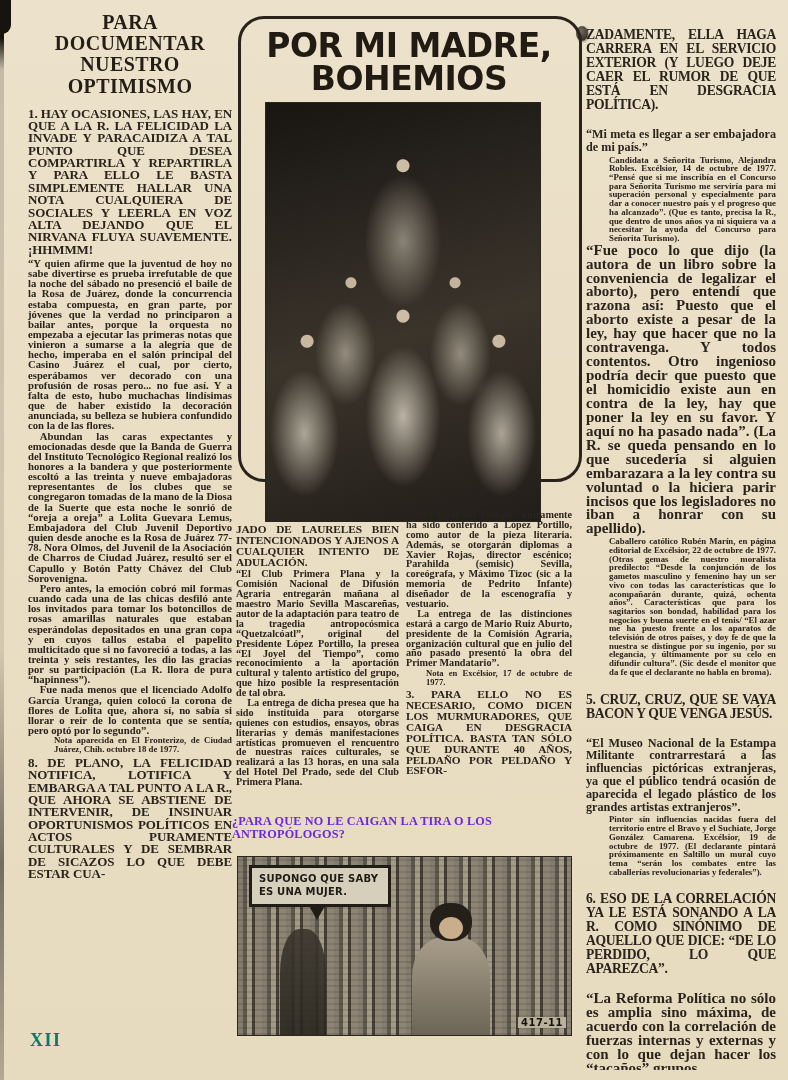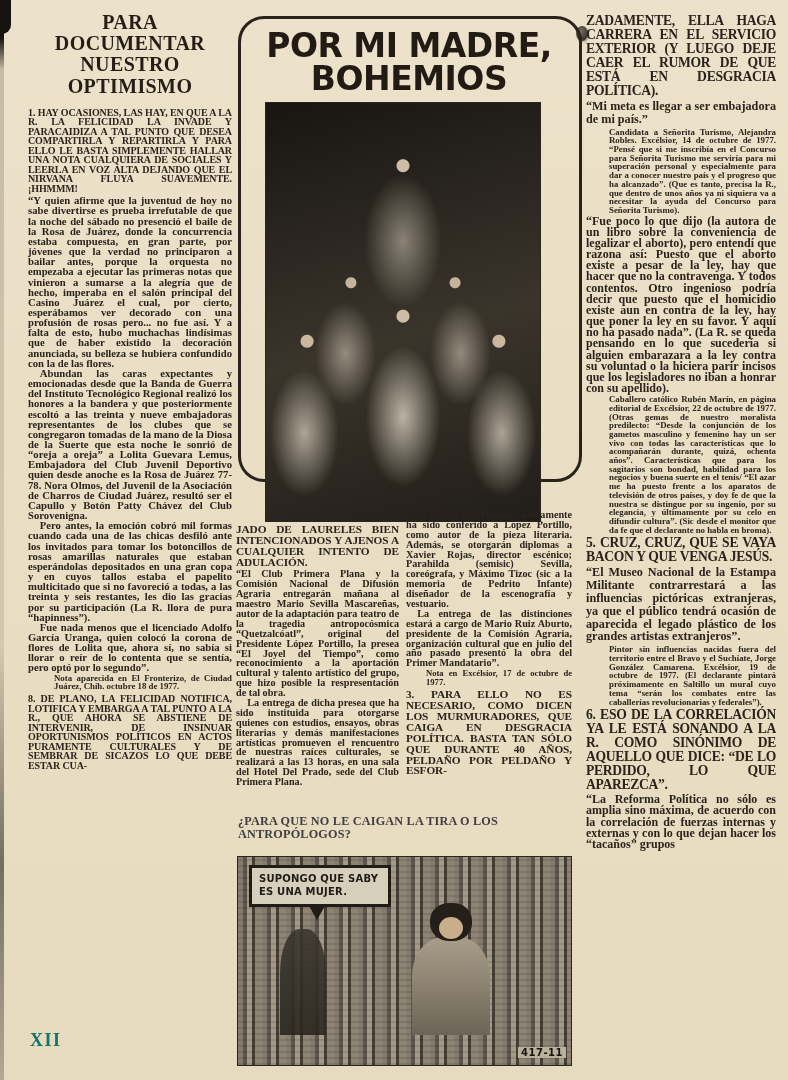--- a/index.html
+++ b/index.html
@@ -12,21 +12,21 @@
      background:linear-gradient(#17140f 0 38px, rgba(23,20,15,.18) 70px, rgba(23,20,15,.10) 60%, rgba(23,20,15,.55) 80%, rgba(23,20,15,.25));}
   .corner-tl{left:0;top:0;width:11px;height:34px;background:#17140f;border-radius:0 0 9px 0;}
   .staple{left:576px;top:26px;width:12px;height:15px;border-radius:50%;
      background:radial-gradient(circle at 38% 35%,#776f60,#3a342b 70%);box-shadow:1px 1px 2px rgba(0,0,0,.35);}
   
   .left-col{left:28px;top:12px;width:204px;}
   .col-title{font-size:20px;line-height:1.06;font-weight:bold;text-align:center;
      margin:0 0 11px 0;letter-spacing:.4px;color:#241e16;}
   
   p{margin:0;}
-  .p-caps{font-size:10px;line-height:.95;font-weight:bold;text-align:justify;margin:3px 0 2px;letter-spacing:-.1px;}
+  .p-caps{font-size:13px;line-height:.95;font-weight:bold;text-align:justify;margin:3px 0 2px;letter-spacing:-.1px;}
   .p-body{font-size:10.7px;line-height:.95;font-weight:bold;text-align:justify;text-indent:1.1em;}
   .p-bodyf{font-size:10.7px;line-height:.95;font-weight:bold;text-align:justify;}
   .p-note{font-size:8.8px;line-height:1.0;font-weight:bold;text-align:justify;margin:1px 0 1px 26px;}
   .p-quote{font-size:12.2px;line-height:1.05;font-weight:bold;text-align:justify;margin:2px 0;}
   .page-number{left:30px;top:1030px;font-size:18px;font-weight:bold;letter-spacing:1.5px;color:#0f766e;}
   
   .feature-border{left:238px;top:16px;width:338px;height:460px;border:3px solid #29231b;border-radius:26px;}
   .headline{left:240px;top:30px;width:338px;text-align:center;
      font-family:"DejaVu Sans","Liberation Sans",sans-serif;font-weight:bold;
      font-size:33px;line-height:.97;letter-spacing:-.5px;color:#221b13;transform:scaleY(1.04);}
@@ -43,24 +43,24 @@
       radial-gradient(ellipse 48px 88px at 14% 79%, rgba(221,212,195,.72), rgba(0,0,0,0) 72%),
       radial-gradient(ellipse 48px 88px at 86% 79%, rgba(221,212,195,.72), rgba(0,0,0,0) 72%),
       radial-gradient(circle 10px at 50% 51%, #cdbda6 0 6px, rgba(0,0,0,0) 7px),
       radial-gradient(ellipse 52px 98px at 50% 75%, rgba(226,217,200,.78), rgba(0,0,0,0) 72%),
       linear-gradient(165deg,#181512,#3a342b 55%,#211d18);}
   .colA{left:236px;top:521px;width:163px;}
   .colB{left:406px;top:510px;width:166px;}
   .colA .p-caps,.colB .p-caps{font-size:11.3px;line-height:.96;}
   .colA .p-body,.colA .p-bodyf,.colB .p-body,.colB .p-bodyf{font-size:10.2px;line-height:.97;}
   .colB .p-note{font-size:8.6px;margin-left:20px;}
-  .subhead{left:238px;top:815px;width:342px;font-size:12.2px;line-height:1.1;font-weight:bold;
-     letter-spacing:.2px;color:#404040;}
+  .subhead{left:232px;top:815px;width:342px;font-size:12.2px;line-height:1.1;font-weight:bold;
+     letter-spacing:.2px;color:#6d28d9;}
   
-  .photo2{left:238px;top:857px;width:333px;height:208px;outline:1px solid #2a251d;overflow:hidden;
+  .photo2{left:238px;top:857px;width:333px;height:178px;outline:1px solid #2a251d;overflow:hidden;
      background:
       repeating-linear-gradient(0deg, rgba(20,18,15,.12) 0 2px, rgba(0,0,0,0) 2px 6px),
       repeating-linear-gradient(90deg,#847c6e 0 5px,#5e574b 5px 9px,#a39a88 9px 14px,#453f36 14px 17px,#8d8474 17px 24px),
       linear-gradient(#7d7668,#696253);}
   .person-main{left:172px;top:46px;width:80px;height:132px;}
   .pm-hair{position:absolute;left:20px;top:0;width:42px;height:38px;background:#241f19;border-radius:46%;}
   .pm-face{position:absolute;left:29px;top:14px;width:24px;height:22px;background:#c9ae8c;border-radius:50%;}
   .pm-torso{position:absolute;left:2px;top:34px;width:78px;height:98px;
      background:linear-gradient(#a89e8a,#6c6456);border-radius:40% 40% 0 0;}
   .person-left{left:42px;top:72px;width:46px;height:106px;background:linear-gradient(#3a352c,#28241d);
@@ -72,22 +72,22 @@
   .bubble-left::after{content:"";position:absolute;left:56px;bottom:-16px;width:0;height:0;
      border-left:9px solid rgba(0,0,0,0);border-right:9px solid rgba(0,0,0,0);border-top:16px solid #201c16;}
   .bubble-right{right:2px;top:0;width:92px;}
   .bubble-right::after{content:"";position:absolute;left:16px;bottom:-15px;width:0;height:0;
      border-left:8px solid rgba(0,0,0,0);border-right:8px solid rgba(0,0,0,0);border-top:15px solid #201c16;}
   .photo-label{position:absolute;right:5px;bottom:7px;background:#bab19c;color:#16130f;
      font-family:"DejaVu Sans","Liberation Sans",sans-serif;font-weight:bold;font-size:10px;
      padding:0 3px;letter-spacing:.5px;}
   
   .right-col{left:586px;top:12px;width:190px;height:1058px;overflow:hidden;}
-  .right-col .p-caps{font-size:13.6px;line-height:1.03;letter-spacing:-.3px;margin:2px 0;}
-  .right-col .p-body,.right-col .p-bodyf{font-size:12px;line-height:.93;}
+  .right-col .p-caps{font-size:13.6px;line-height:1.03;letter-spacing:-.3px;margin:16px 0;}
+  .right-col .p-body,.right-col .p-bodyf{font-size:15px;line-height:.93;}
   .right-col .p-note{font-size:8.8px;line-height:.99;margin:1px 0 1px 23px;}
   .right-col .p-quote{font-size:12.2px;line-height:1.05;}
 </style>
 </head>
 <body>
 
 <div class="abs edge-left"></div>
 <div class="abs corner-tl"></div>
 <div class="abs staple"></div>
 

